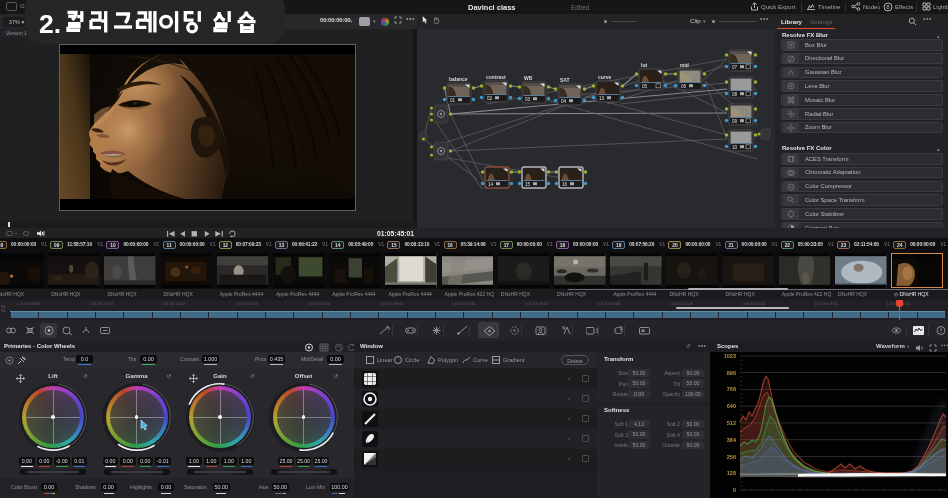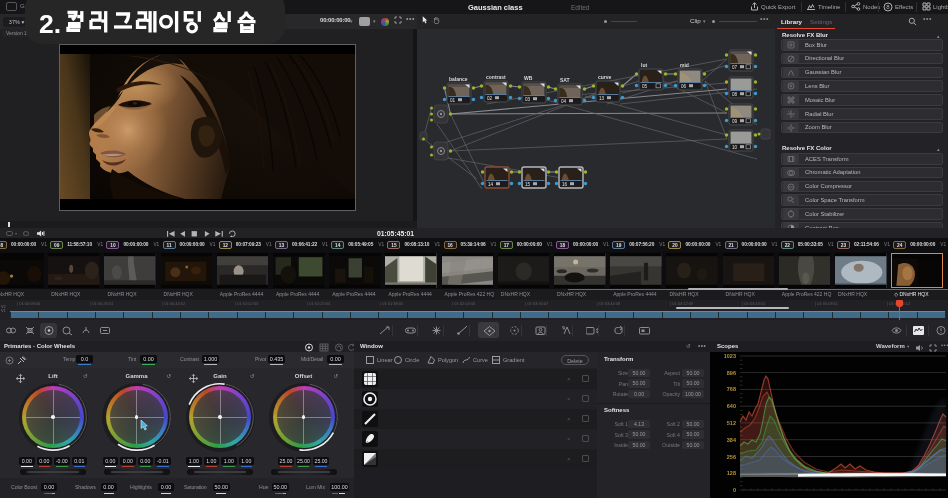--- a/index.html
+++ b/index.html
@@ -1,20 +1,20 @@
 <!DOCTYPE html>
 <html><head><meta charset="utf-8"><style>
 *{margin:0;padding:0;box-sizing:border-box;}
 html,body{width:948px;height:498px;background:#101012;overflow:hidden;}
 body{font-family:"Liberation Sans",sans-serif;position:relative;color:#ccc;}
 .abs{position:absolute;}
 .abs svg{display:block;margin:0 auto;}
 </style></head><body>
 <div class="abs" style="left:0;top:0;width:948px;height:14px;background:#161618;"></div>
-<div class="abs" style="left:468px;top:3px;font-size:7.5px;font-weight:bold;color:#eaeaea;">Gaussian class</div>
+<div class="abs" style="left:468px;top:3px;font-size:7.5px;font-weight:bold;color:#eaeaea;">Davinci class</div>
 <div class="abs" style="left:571px;top:4px;font-size:6.5px;color:#6f6f72;">Edited</div>
 <div class="abs" style="left:6px;top:2px;width:11px;height:9px;border:1px solid #55555a;border-radius:2px;"></div>
 <div class="abs" style="left:20px;top:3px;font-size:6px;color:#8a8a8e;">Ga</div>
 <div class="abs" style="left:749px;top:2px;width:10px;height:10px;">
     <svg width="9" height="9" viewBox="0 0 9 9">
       <path d="M4.5,6 L4.5,1 M2.5,2.5 L4.5,0.8 L6.5,2.5 M1.5,4.5 L1.5,8 L7.5,8 L7.5,4.5" stroke="#b0b0b3" stroke-width="1" fill="none"></path>
     </svg>
   </div>
 <div class="abs" style="left:761px;top:3.5px;font-size:6px;color:#a8a8ab;">Quick Export</div>
 <div class="abs" style="left:801px;top:2px;width:1px;height:10px;background:#303033;"></div>

